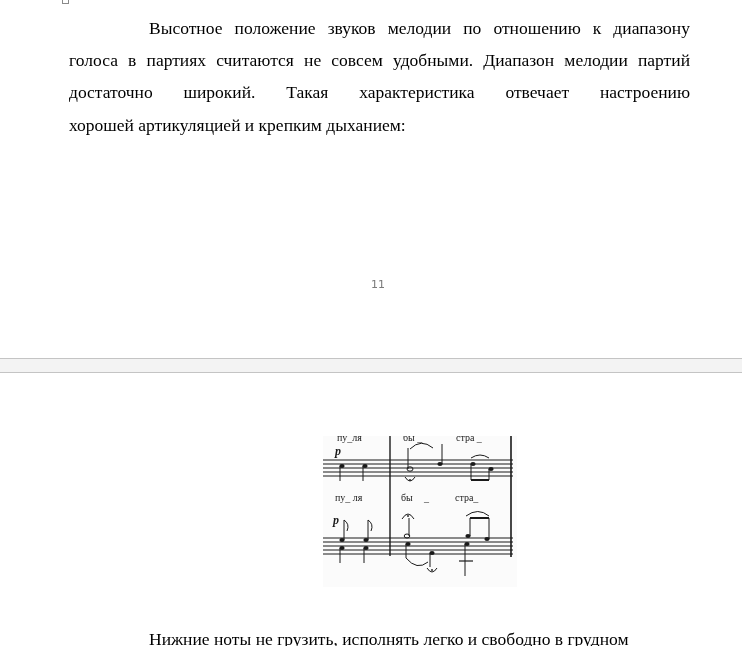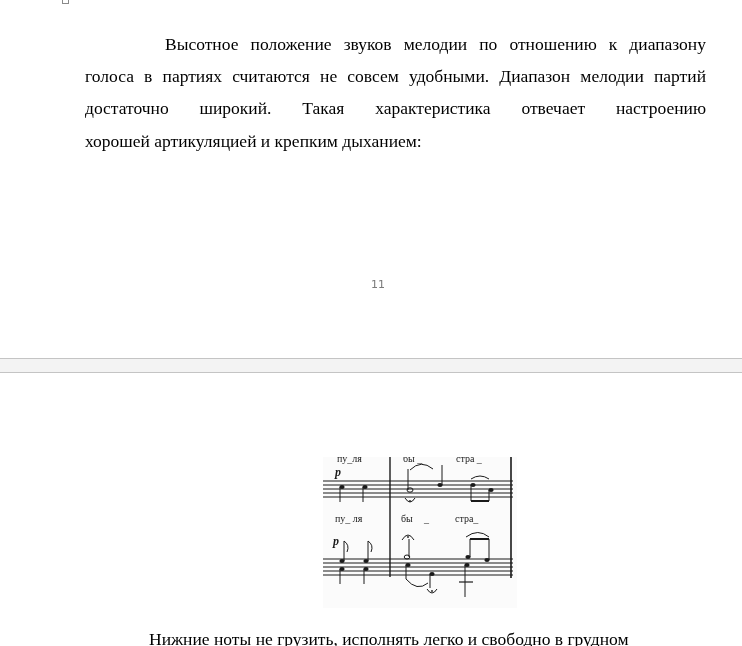--- a/index.html
+++ b/index.html
@@ -19,33 +19,33 @@
     box-sizing: border-box;
   }
   .corner-mark {
     position: absolute; left: 62px; top: -4px; width: 7px; height: 8px;
     border: 1px solid #8a8a8a; border-top: none; box-sizing: border-box;
   }
   .para {
     position: absolute; left: 69px; width: 621px;
     font-size: 17.5px; line-height: 32.2px;
     text-align: justify; text-align-last: left;
-    margin: 16px;
+    margin: 0;
   }
   .para-1 { top: 12px; text-indent: 80px; }
   .line { display: block; text-align: justify; text-align-last: justify; white-space: nowrap; }
   .line.last { text-align-last: left; }
   .line.indent { padding-left: 80px; }
   .page-number {
     position: absolute; left: 0; width: 756px; top: 278px;
     text-align: center; font-family: "DejaVu Sans", sans-serif;
     font-size: 11px; color: #7a7a7a;
   }
   .score {
-    position: absolute; left: 323px; top: 457px; width: 194px; height: 151px;
+    position: absolute; left: 323px; top: 436px; width: 194px; height: 151px;
     background: #fbfbfb; overflow: hidden;
   }
   .para-2 {
     position: absolute; left: 69px; width: 621px; top: 623px;
     font-size: 17.5px; line-height: 32.2px; white-space: nowrap;
   }
   .para-2 .line { padding-left: 80px; }
 </style>
 </head>
 <body>

